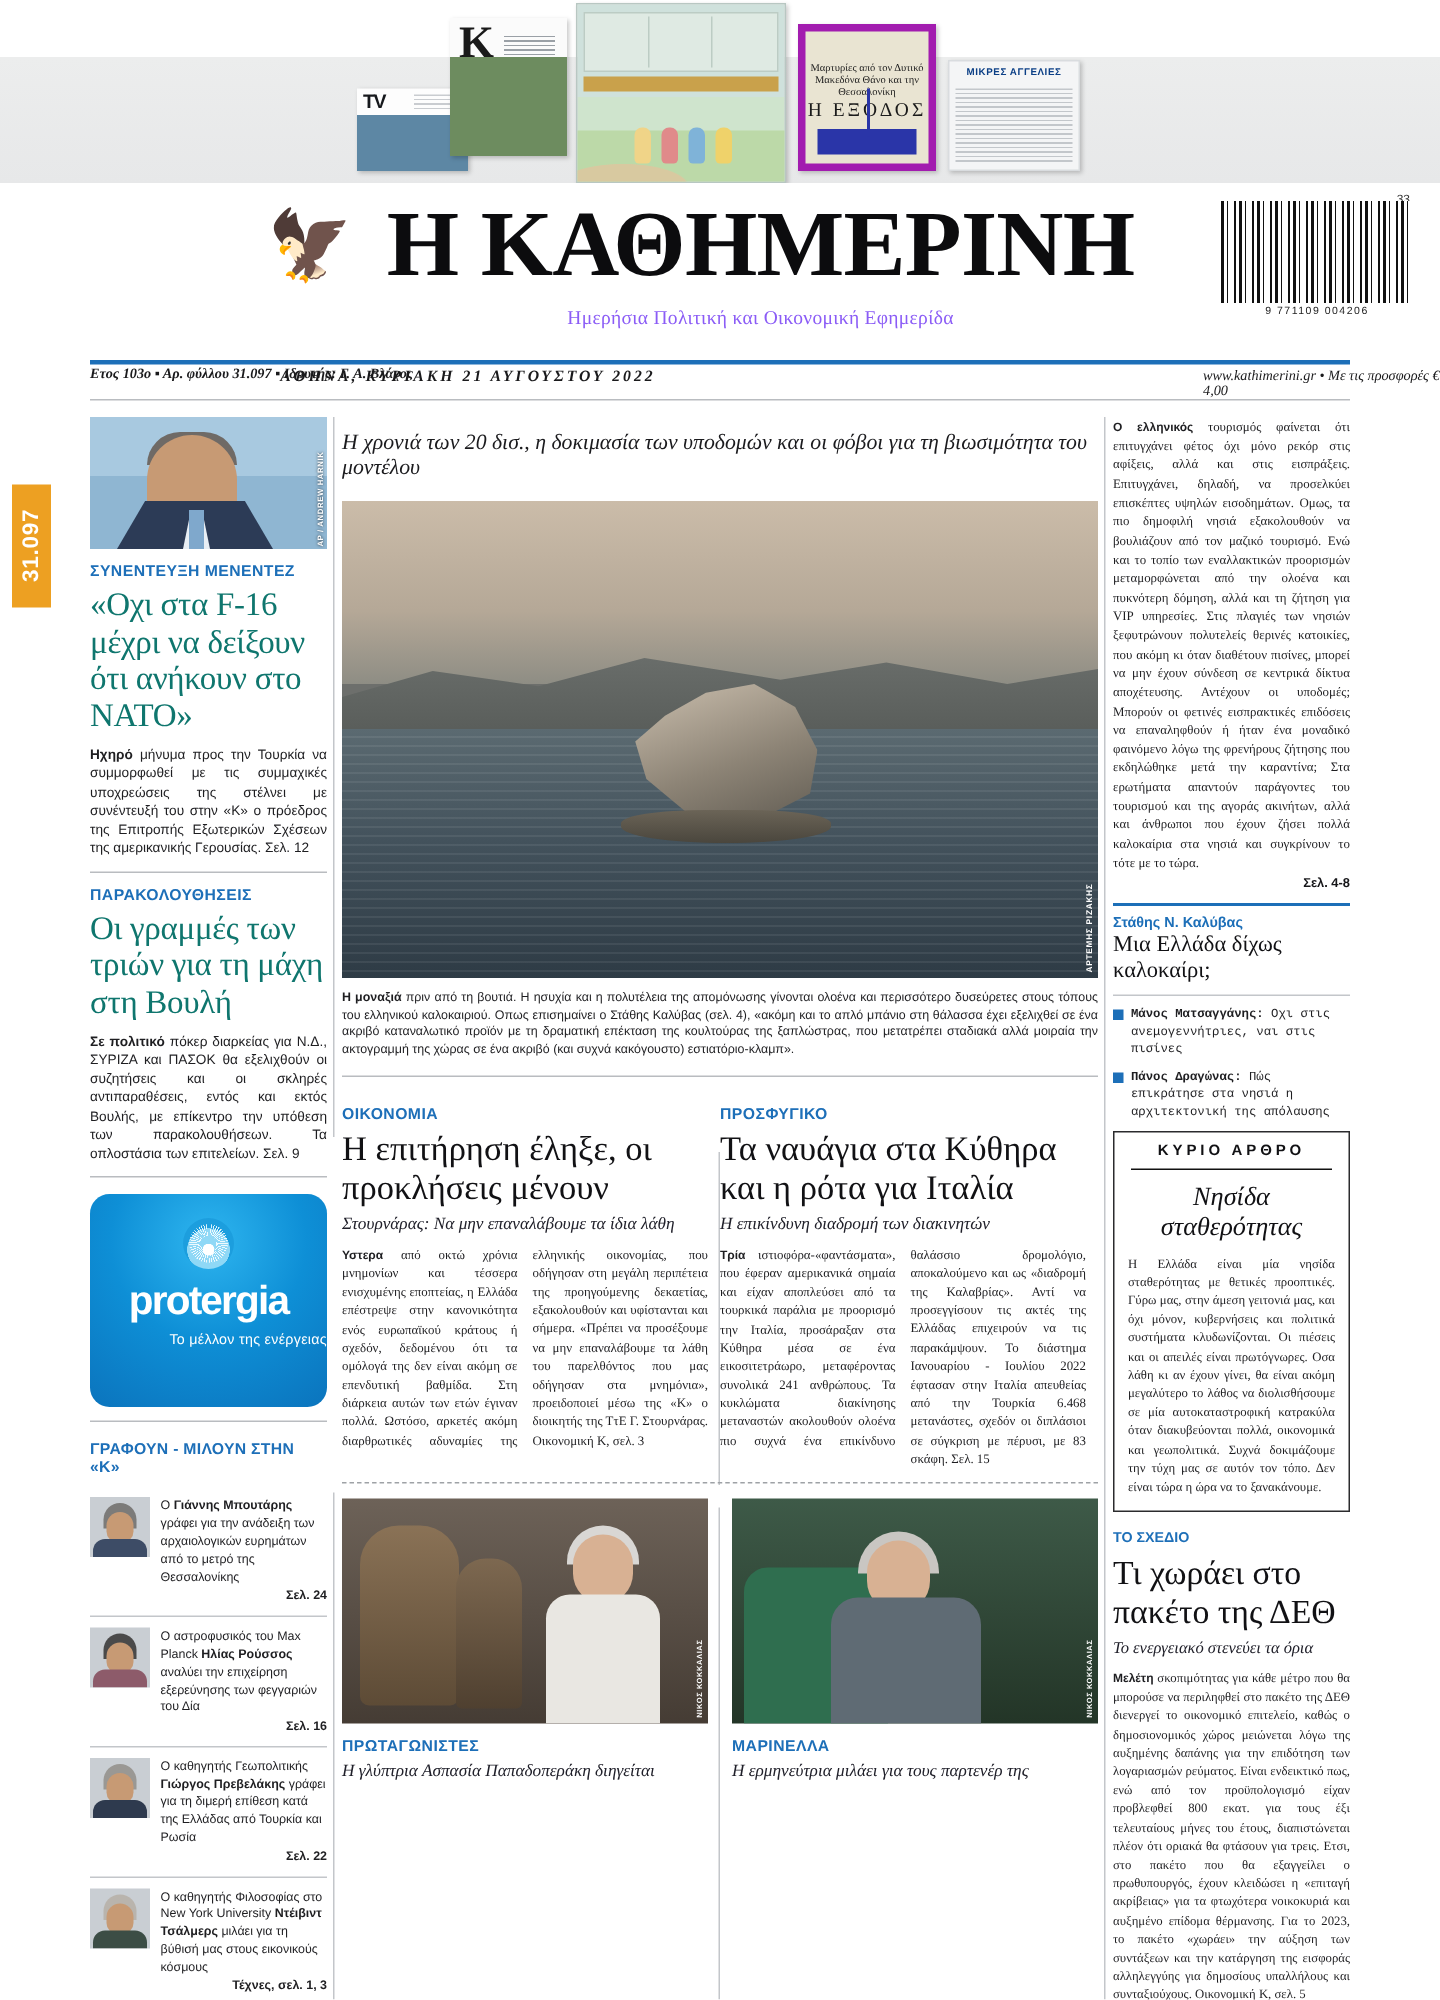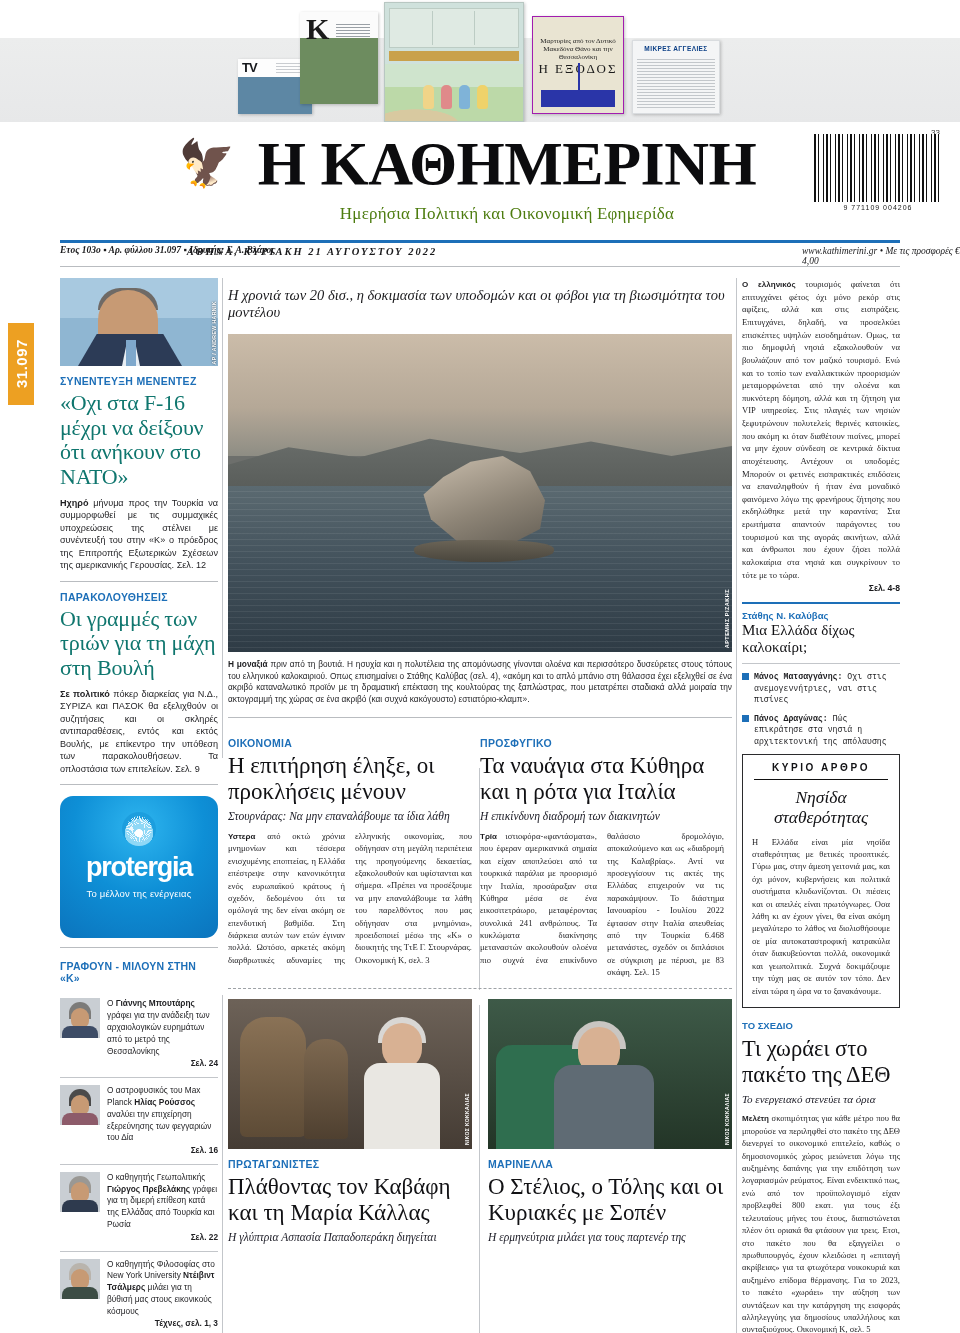--- a/index.html
+++ b/index.html
@@ -34,21 +34,21 @@
      background: repeating-linear-gradient(#9aa0a6 0 1px, transparent 1px 3px); }
   .pi-comic { left: 384px; bottom: 0px; width: 140px; height: 120px;
      background: linear-gradient(#cfe1dc 0 52%, #cfe4cd 52% 100%); border:1px solid #b8c7c2; }
   .pi-comic .strip { position:absolute; left:4px; top:5px; right:4px; height:40px; background:#dfeae3;
      border:1px solid #bcccc4;}
   .pi-comic .strip i { position:absolute; top:2px; bottom:2px; width:1px; background:#bcccc4;}
   .pi-comic .band { position:absolute; left:4px; top:48px; right:4px; height:10px; background:#c9a14b;}
   .pi-comic .ground { position:absolute; left:0; right:0; bottom:0; height:34px;
      background: radial-gradient(ellipse at 22% 110%, #d8c9a0 0 28%, transparent 29%), #bcd9a8;}
   .pi-comic .fig { position:absolute; bottom:12px; width:11px; height:24px; border-radius:5px 5px 3px 3px;}
-  .pi-exodos { left: 532px; bottom: 8px; width: 92px; height: 98px; background:#e9e4d2; border:1px solid #a21caf; }
+  .pi-exodos { left: 532px; bottom: 8px; width: 92px; height: 98px; background:#e9e4d2; border:5px solid #a21caf; }
   .pi-exodos .ttl { text-align:center; font-family:"Liberation Serif", serif; letter-spacing:2px;
      font-size:13px; margin-top:20px; color:#1b1b1b;}
   .pi-exodos .ttl small{display:block;font-size:7px;letter-spacing:0;}
   .pi-exodos .boat { position:absolute; left:8px; right:8px; bottom:6px; height:40px; background:
      linear-gradient(transparent 0 58%, #2a35a8 58% 100%); }
   .pi-exodos .mast { position:absolute; left:50%; bottom:18px; width:1.5px; height:32px; background:#2a35a8;}
   .pi-class { left: 632px; bottom: 8px; width: 88px; height: 74px; background:#f4f5f6; border:1px solid #d9dcdf;}
   .pi-class .hdr { text-align:center;font-size:6.5px;color:#0b3f86;font-weight:bold;margin-top:4px;letter-spacing:.4px;}
   .pi-class .cols { position:absolute; left:4px; right:4px; top:18px; bottom:4px;
      background: repeating-linear-gradient(#c3c7cb 0 1px, transparent 1px 3px);}
@@ -57,21 +57,21 @@
   .masthead { position: absolute; left: 0; top: 122px; width: 960px; height: 118px; }
   .eagle { position:absolute; left: 178px; top: 18px; width: 48px; height: 58px; font-size: 46px; line-height: 1;
            color:#121214; font-family:"DejaVu Sans", sans-serif; }
   .logo-title {
     position:absolute; left: 222px; top: 10px; width: 570px; text-align:center;
     font-family: "Liberation Serif", serif; font-weight: bold;
     font-size: 62px; letter-spacing: -0.5px; color:#0c0c0e; line-height:1;
   }
   .logo-sub {
     position:absolute; left: 222px; top: 82px; width: 570px; text-align:center;
-    font-family:"Liberation Serif", serif; font-size: 17px; color:#4d7c0f; letter-spacing:.2px;
+    font-family:"Liberation Serif", serif; font-size: 13px; color:#8b5cf6; letter-spacing:.2px;
   }
   .barcode { position:absolute; right: 18px; top: 12px; width: 128px; height: 68px;
      background: repeating-linear-gradient(90deg,#111 0 2px, #fff 2px 4px, #111 4px 5px, #fff 5px 9px, #111 9px 10px, #fff 10px 12px); }
   .barcode-num { position:absolute; right: 18px; top: 82px; width:128px; text-align:center;
      font-size: 7px; letter-spacing: 1px; color:#222; font-family:"Liberation Sans", sans-serif;}
   .barcode-issue { position:absolute; right: 20px; top: 6px; font-size:8px; color:#333;}
 
   
   .rule-blue { position:absolute; left: 60px; top: 240px; width: 840px; height: 3px; background:#1d6fb8; }
   .datebar { position:absolute; left: 60px; top: 245px; width: 840px; height: 18px; }
@@ -123,21 +123,21 @@
      background: radial-gradient(circle at 50% 22%, #2eb5ef 0%, #0e8fd6 48%, #0b74bd 100%); border-radius: 13px; }
   .ad-protergia .burst { position:absolute; left:50%; top:16px; transform:translateX(-50%);
      width:34px; height:34px; border-radius:50%;
      background: radial-gradient(circle at 50% 62%, #ffffff 0 14%, #8fd8f6 15% 52%, #1c9ede 53% 100%); }
   .ad-protergia .burst::after{content:"";position:absolute;inset:4px;border-radius:50%;
      background: repeating-conic-gradient(from 200deg, rgba(255,255,255,.85) 0deg 3deg, transparent 3deg 8deg);
      -webkit-mask: radial-gradient(circle, transparent 0 28%, #000 29% 100%);
              mask: radial-gradient(circle, transparent 0 28%, #000 29% 100%);}
   .ad-protergia .brand { position:absolute; left:0; right:0; top:56px; text-align:center;
      color:#fff; font-size:27px; letter-spacing:-1.2px; font-weight:600; }
-  .ad-protergia .tag { position:absolute; left:0; right:0; top:92px; text-align:center;
+  .ad-protergia .tag { position:absolute; left:0; right:0; top:92px; text-align:right;
      color:#fff; font-size: 9.5px; letter-spacing:.2px; }
 
   .writers-head { color:#1d6fb8; font-weight:bold; font-size:10.5px; margin: 12px 0 7px; letter-spacing:.2px;}
   .writer { display:flex; gap:7px; padding: 7px 0; }
   .writer + .writer { border-top: 1px solid #c3c6ca; }
   .writer .av { width: 40px; height: 40px; flex: 0 0 40px; position:relative; overflow:hidden; background:#c9ced3; }
   .writer .av .h { position:absolute; left:9px; top:4px; width:22px; height:17px; border-radius:11px 11px 0 0; background:#7c7b79;}
   .writer .av .f { position:absolute; left:11px; top:10px; width:18px; height:20px; border-radius:9px 9px 7px 7px; background:#c79a74;}
   .writer .av .b { position:absolute; left:2px; bottom:0; width:36px; height:12px; background:#3d4c66; border-radius:8px 8px 0 0;}
   .writer .tx { font-size: 8.3px; line-height: 1.42; color:#1e1e21; }
@@ -426,36 +426,34 @@
           <div class="statue"></div>
             <div class="statue2"></div>
           <div class="woman">
               <div class="hair"></div>
               <div class="head"></div>
               <div class="body"></div>
             </div>
           <div class="bp-credit">ΝΙΚΟΣ ΚΟΚΚΑΛΙΑΣ</div>
         </div>
         <div class="kicker">ΠΡΩΤΑΓΩΝΙΣΤΕΣ</div>
-        <div class="art-head">Πλάθοντας τον Καβάφη και τη Μαρία Κάλλας</div>
         <div class="art-sub">Η γλύπτρια Ασπασία Παπαδοπεράκη διηγείται</div>
 
       </div>
       <div>
         <div class="bot-photo bp2">
           <div class="chair"></div>
           <div class="woman">
               <div class="hair"></div>
               <div class="head"></div>
               <div class="body"></div>
             </div>
           <div class="bp-credit">ΝΙΚΟΣ ΚΟΚΚΑΛΙΑΣ</div>
         </div>
         <div class="kicker">ΜΑΡΙΝΕΛΛΑ</div>
-        <div class="art-head">Ο Στέλιος, ο Τόλης και οι Κυριακές με Σοπέν</div>
         <div class="art-sub">Η ερμηνεύτρια μιλάει για τους παρτενέρ της</div>
 
       </div>
     </div>
   </div>
 
   <div class="right">
     <div class="rt-body">
       <b>Ο ελληνικός</b><span> τουρισμός φαίνεται ότι επιτυγχάνει φέτος όχι μόνο ρεκόρ στις αφίξεις, αλλά και στις εισπράξεις. Επιτυγχάνει, δηλαδή, να προσελκύει επισκέπτες υψηλών εισοδημάτων. Ομως, τα πιο δημοφιλή νησιά εξακολουθούν να βουλιάζουν από τον μαζικό τουρισμό. Ενώ και το τοπίο των εναλλακτικών προορισμών μεταμορφώνεται από την ολοένα και πυκνότερη δόμηση, αλλά και τη ζήτηση για VIP υπηρεσίες. Στις πλαγιές των νησιών ξεφυτρώνουν πολυτελείς θερινές κατοικίες, που ακόμη κι όταν διαθέτουν πισίνες, μπορεί να μην έχουν σύνδεση σε κεντρικά δίκτυα αποχέτευσης. Αντέχουν οι υποδομές; Μπορούν οι φετινές εισπρακτικές επιδόσεις να επαναληφθούν ή ήταν ένα μοναδικό φαινόμενο λόγω της φρενήρους ζήτησης που εκδηλώθηκε μετά την καραντίνα; Στα ερωτήματα απαντούν παράγοντες του τουρισμού και της αγοράς ακινήτων, αλλά και άνθρωποι που έχουν ζήσει πολλά καλοκαίρια στα νησιά και συγκρίνουν το τότε με το τώρα.</span>
     </div>

